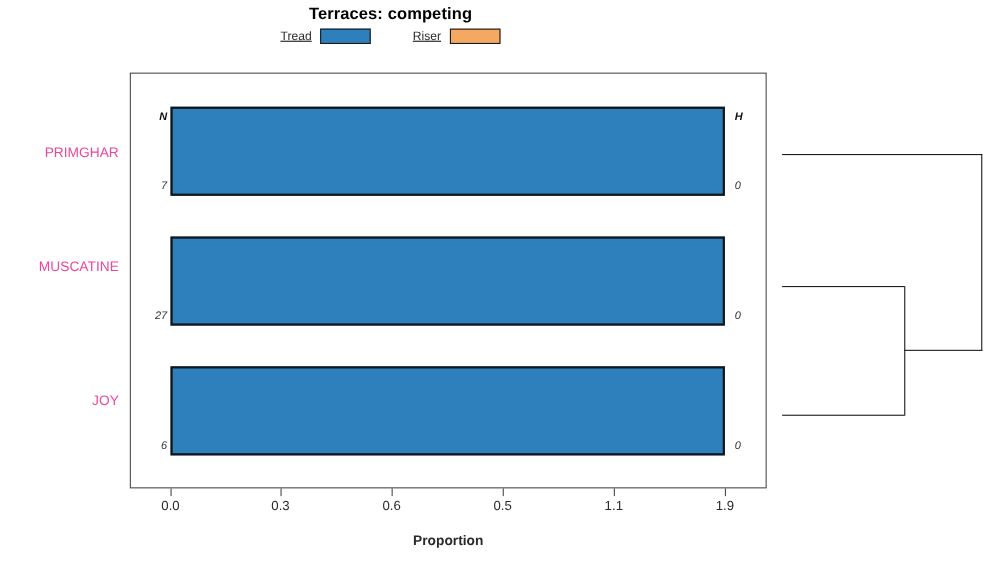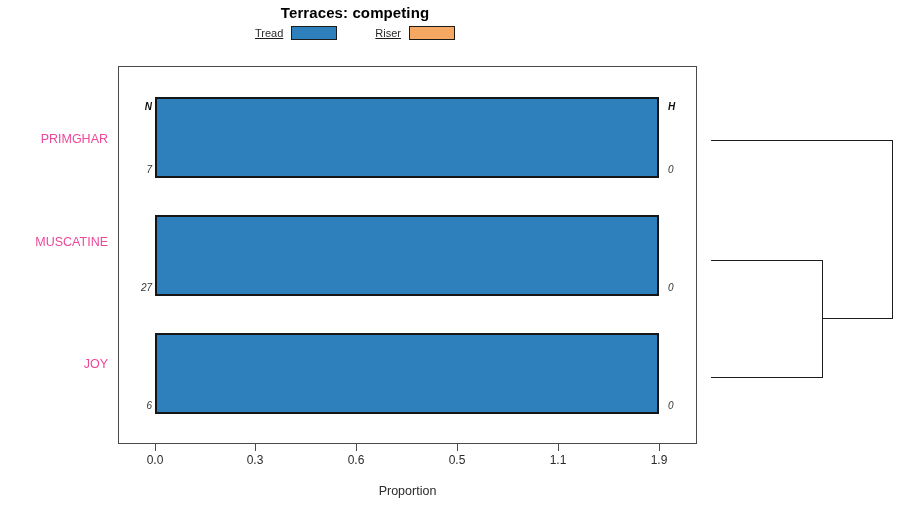--- a/index.html
+++ b/index.html
@@ -110,20 +110,21 @@
     text-align: center;
     font-size: 12px;
     color: #2b2b2b;
   }
   #xaxis-title {
     left: 118px; top: 484px;
     width: 579px;
     text-align: center;
     font-size: 12.5px;
     color: #2b2b2b;
+    font-weight: bold;
   }
 
   
   #dendrogram {
     left: 705px; top: 66px;
     width: 195px; height: 378px;
   }
   .dendro-seg {
     position: absolute;
     background: #1c1c1c;

